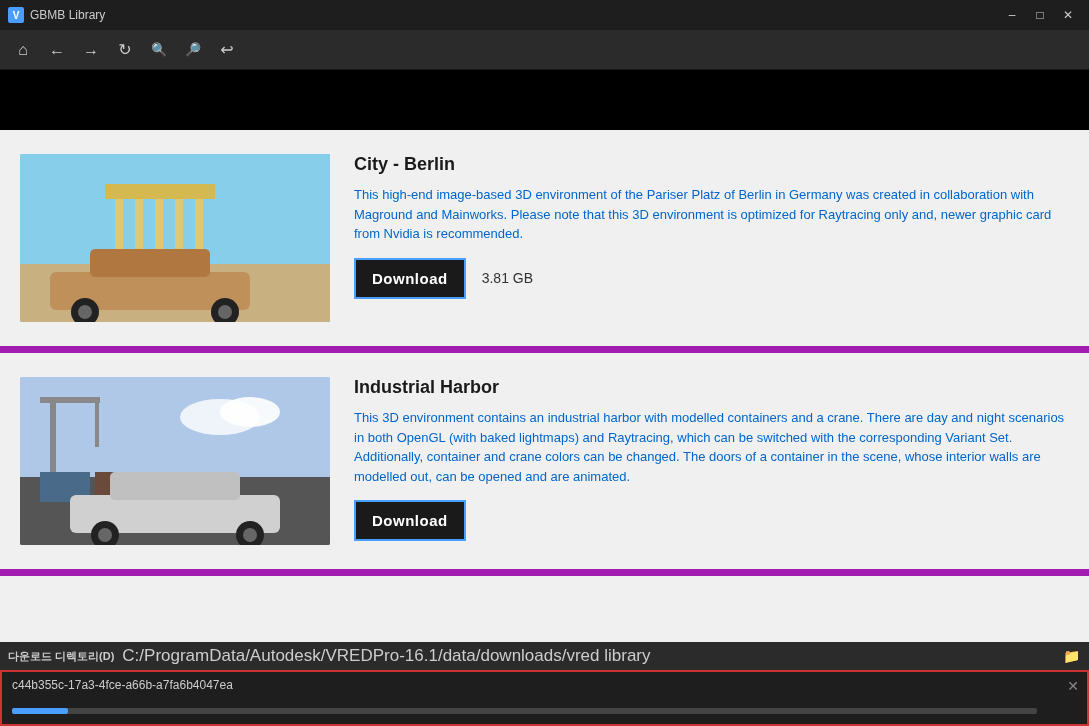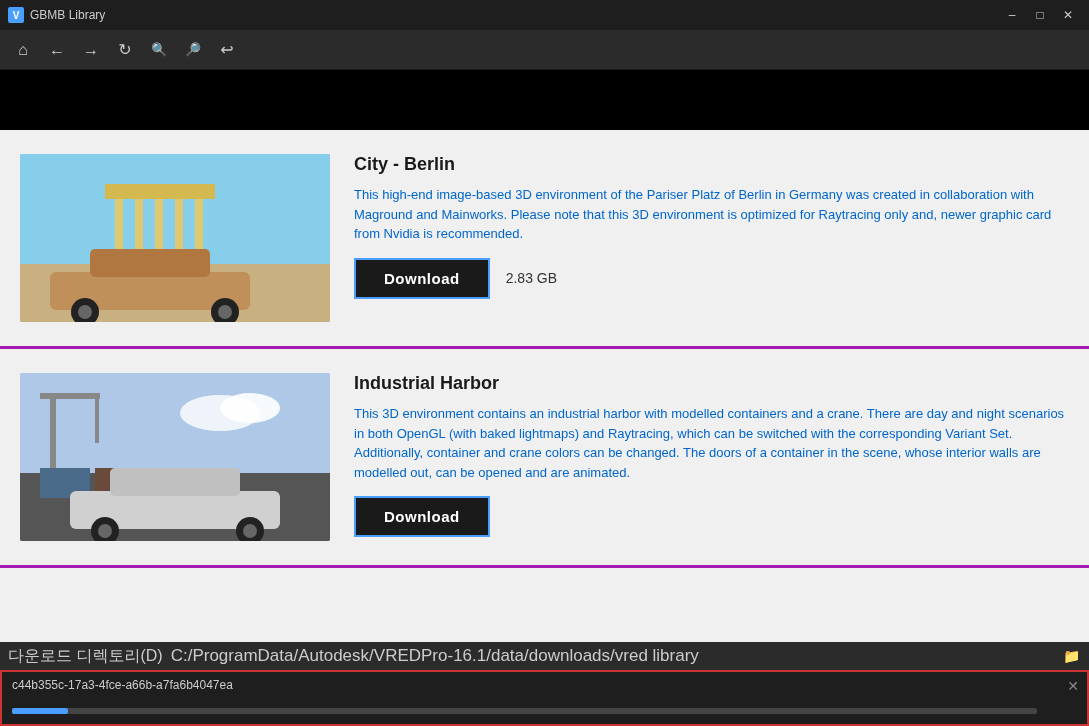--- a/index.html
+++ b/index.html
@@ -103,21 +103,21 @@
     }
     .content-area::-webkit-scrollbar { width: 12px; }
     .content-area::-webkit-scrollbar-track { background: #e0e0e0; }
     .content-area::-webkit-scrollbar-thumb { background: #aaa; }
 
     
     .item-card {
       display: flex;
       padding: 24px 20px;
       gap: 24px;
-      border-bottom: 3px solid #a21caf;
+      border-bottom: 7px solid #a21caf;
       background: #f0f0f0;
     }
     .item-thumbnail {
       width: 310px;
       height: 168px;
       flex-shrink: 0;
       overflow: hidden;
       border-radius: 2px;
     }
     .thumbnail-berlin {
@@ -152,21 +152,21 @@
     .item-actions {
       display: flex;
       align-items: center;
       gap: 16px;
       margin-top: 4px;
     }
     .download-btn {
       background: #1a1a1a;
       color: #ffffff;
       border: 2px solid #4a9eff;
-      padding: 10px 28px;
+      padding: 10px 16px;
       font-size: 15px;
       font-weight: 600;
       cursor: pointer;
       letter-spacing: 0.5px;
     }
     .file-size {
       font-size: 14px;
       color: #333;
     }
 
@@ -175,21 +175,22 @@
       height: 28px;
       background: #2b2b2b;
       display: flex;
       align-items: center;
       padding: 0 8px;
       flex-shrink: 0;
       gap: 8px;
     }
     .status-label {
       color: #cccccc;
-      font-size: 16px;
+      font-size: 11px;
+      font-weight: bold;
     }
     .status-path {
       color: #cccccc;
       font-size: 17px;
     }
     .status-folder-icon {
       margin-left: auto;
       color: #cccccc;
       font-size: 14px;
       cursor: pointer;
@@ -290,21 +291,21 @@
           <circle cx="205" cy="158" r="14" fill="#222"></circle>
           <circle cx="205" cy="158" r="7" fill="#666"></circle>
         </svg>
       </div>
     </div>
     <div class="item-info">
       <div class="item-title">City - Berlin</div>
       <div class="item-description">This high-end image-based 3D environment of the Pariser Platz of Berlin in Germany was created in collaboration with Maground and Mainworks. Please note that this 3D environment is optimized for Raytracing only and, newer graphic card from Nvidia is recommended.</div>
       <div class="item-actions">
         <button class="download-btn">Download</button>
-        <span class="file-size">2.83 GB</span>
+        <span class="file-size">3.81 GB</span>
       </div>
     </div>
   </div>
 
   <div class="item-card">
     <div class="item-thumbnail">
       <div class="thumbnail-harbor">
         <svg width="310" height="168" viewBox="0 0 310 168" xmlns="http://www.w3.org/2000/svg">
 
           <rect width="310" height="168" fill="#b0c8e8"></rect>

